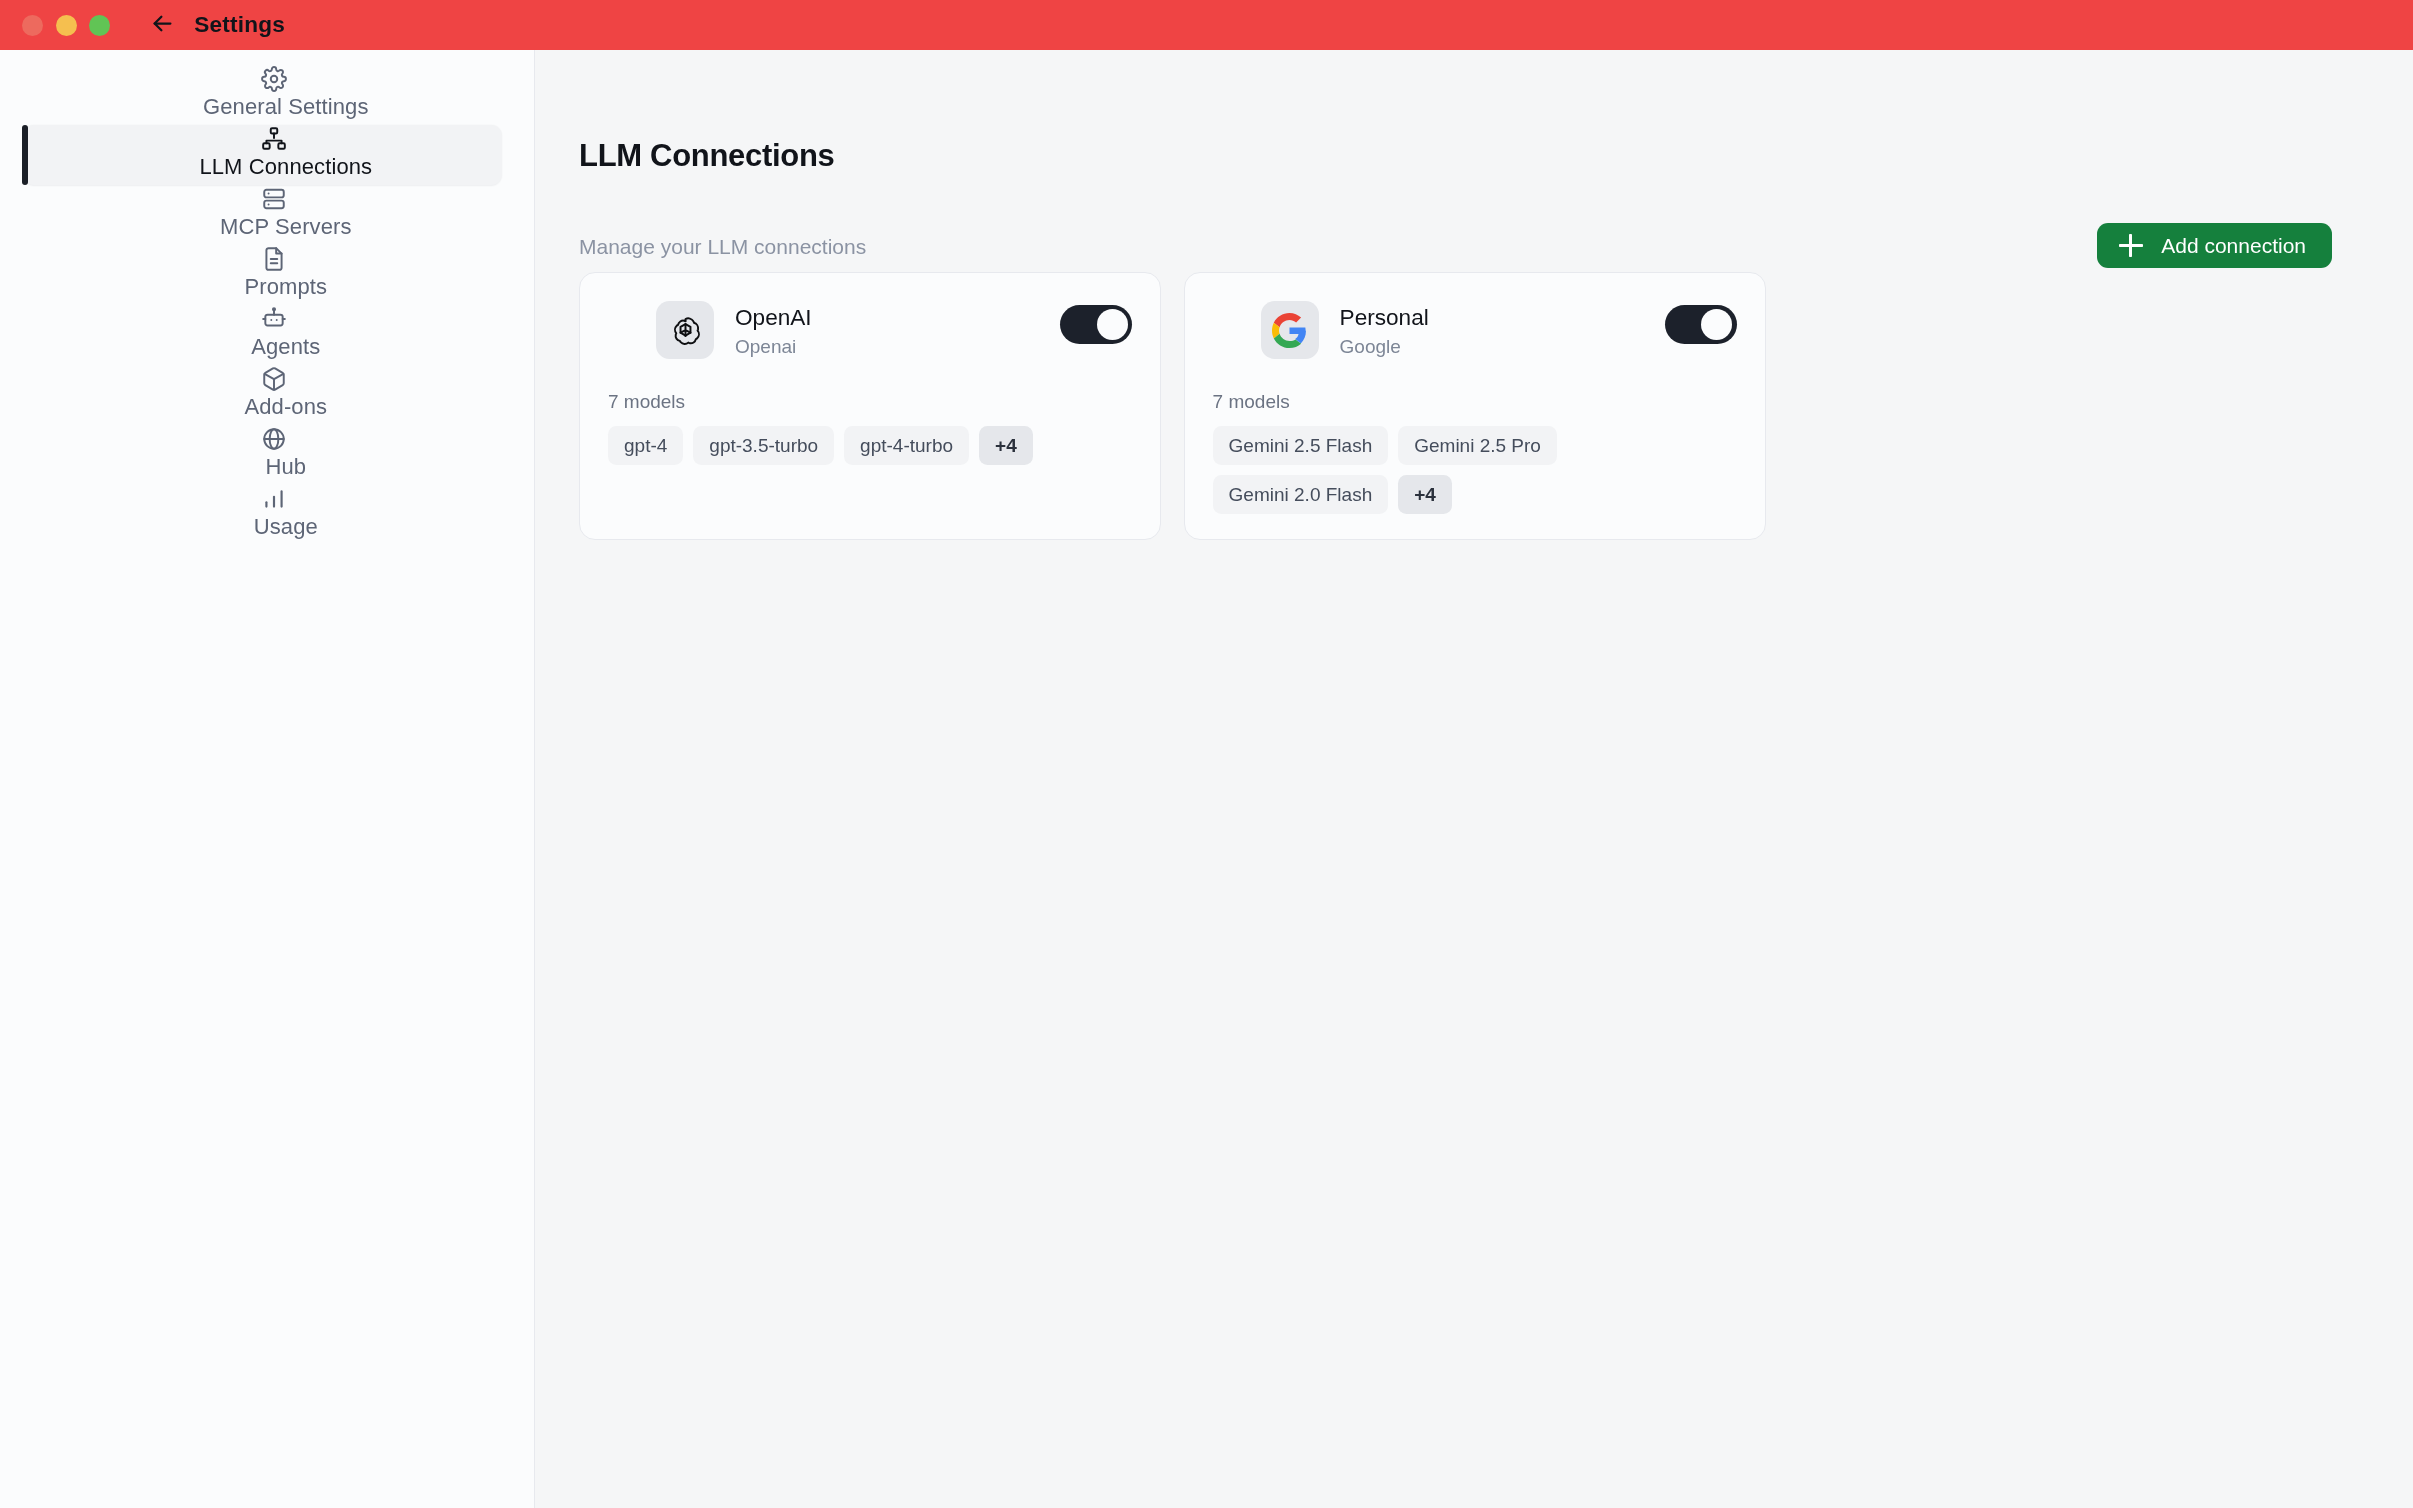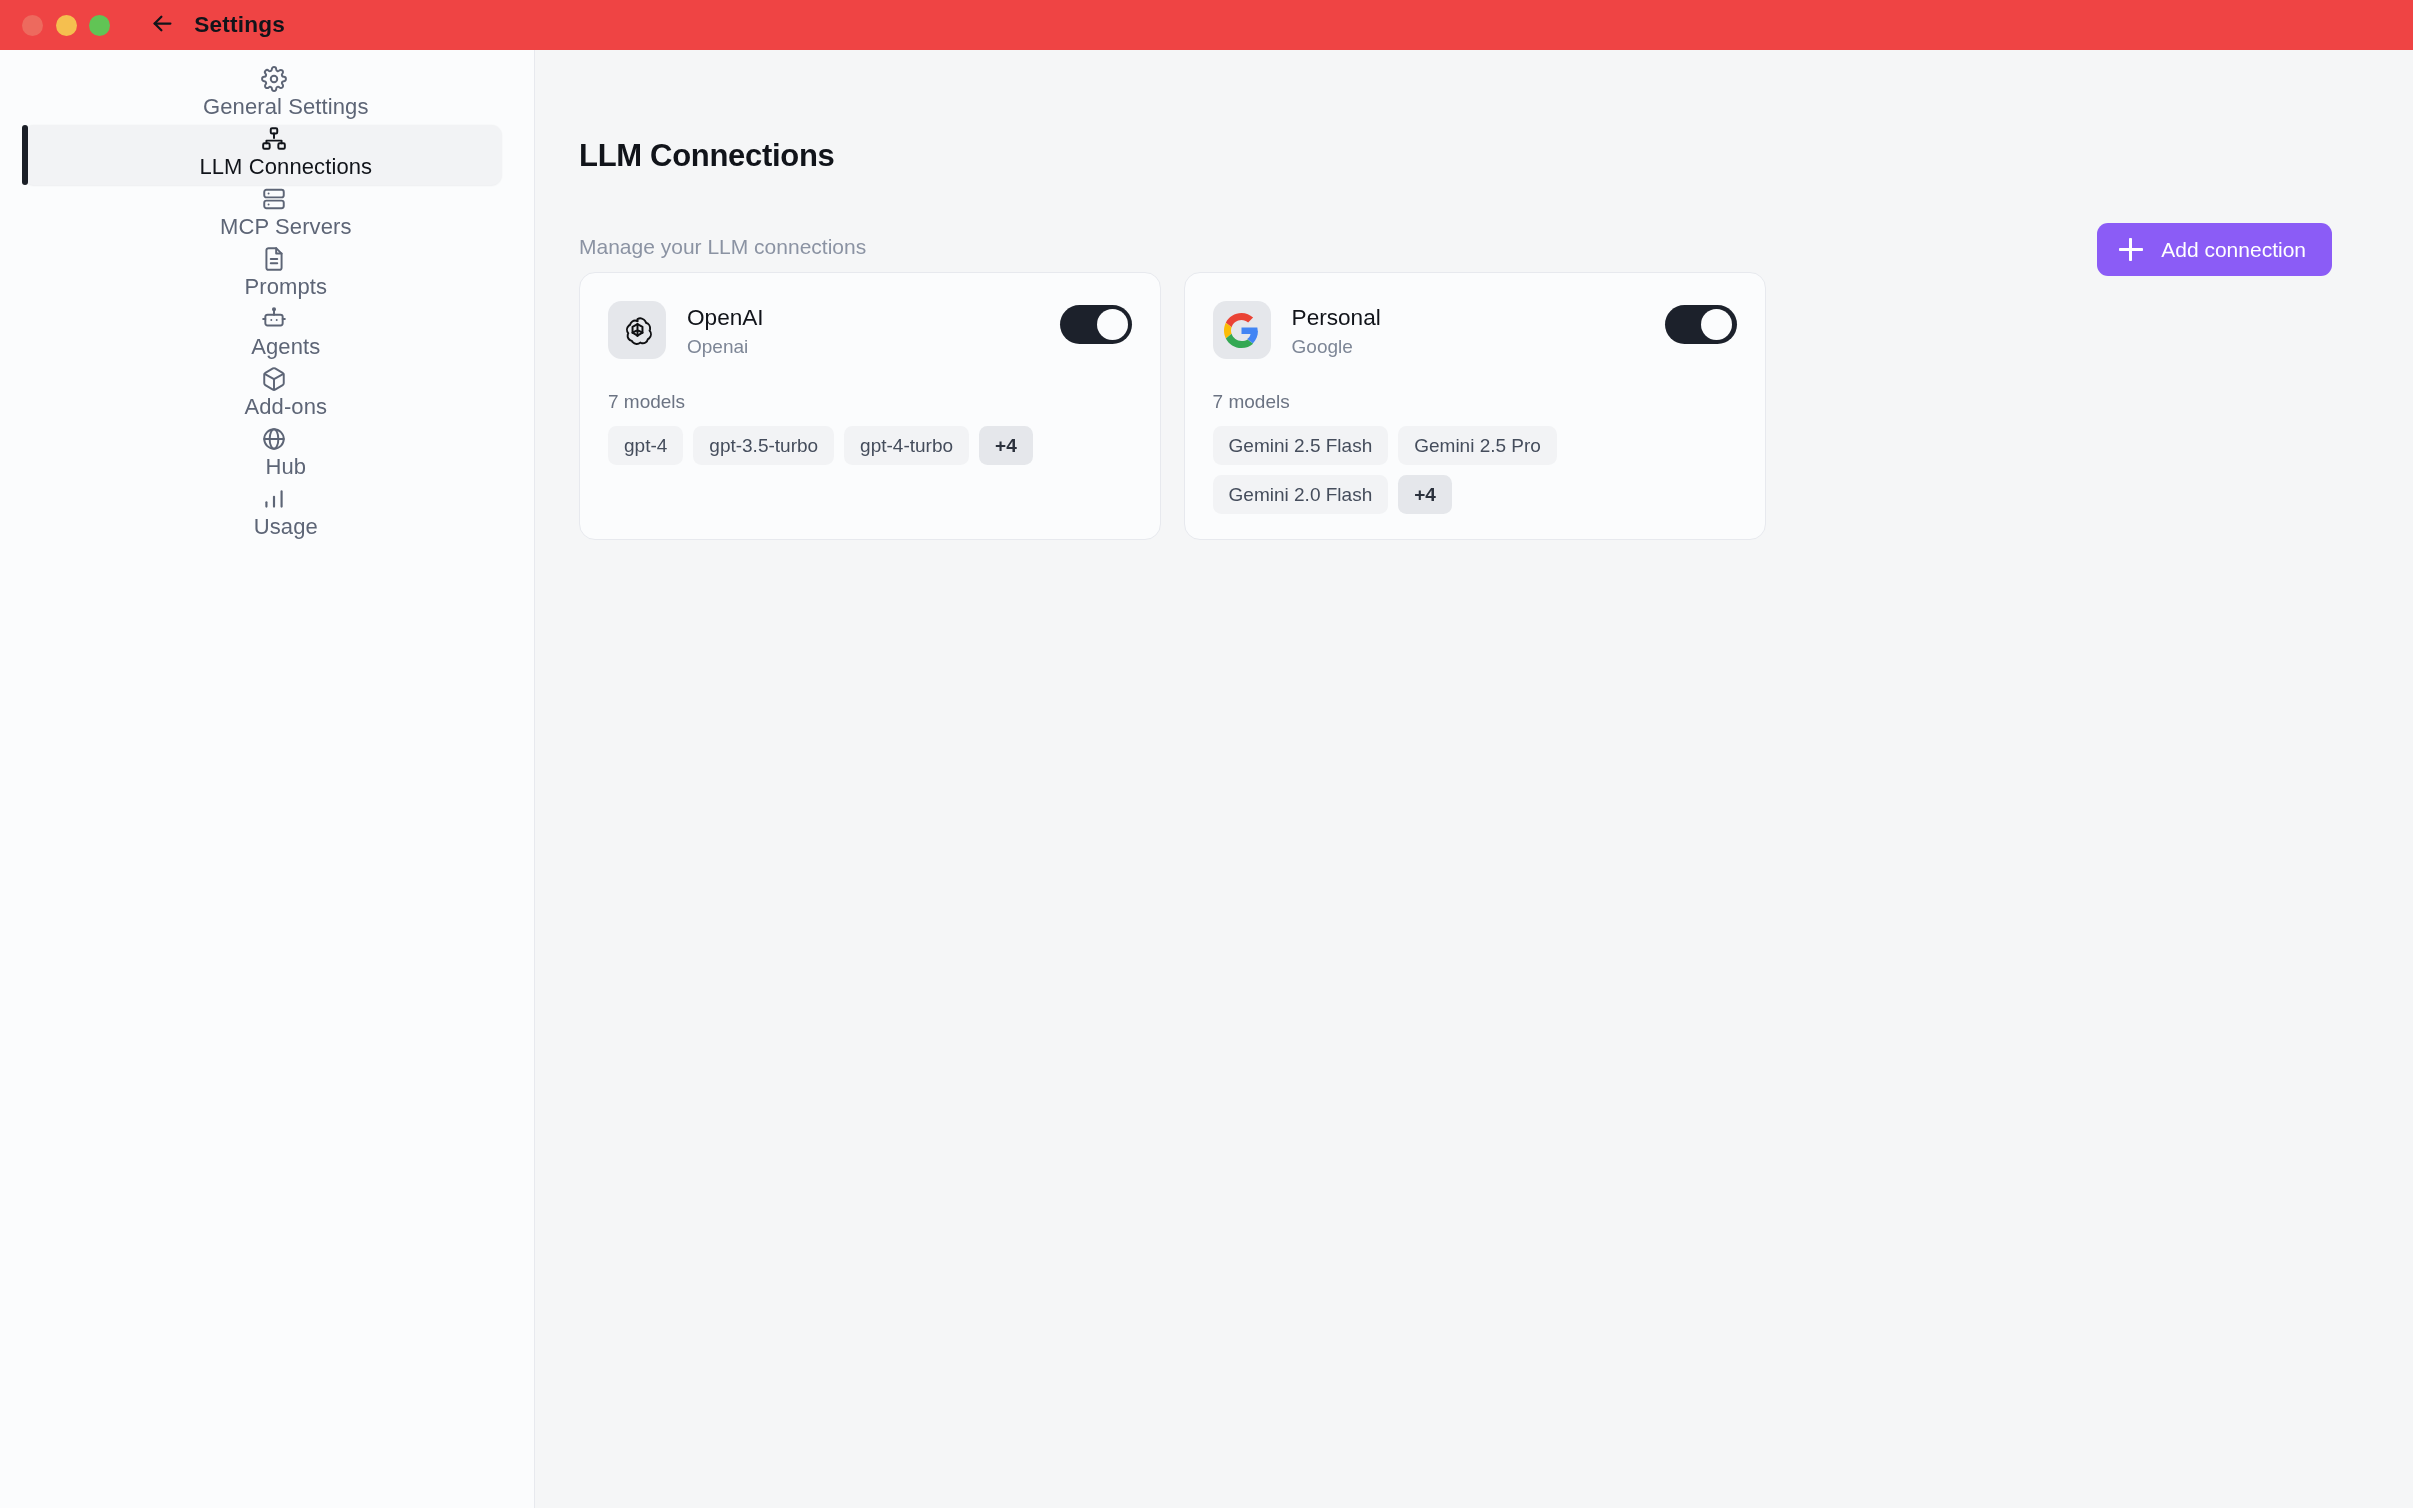--- a/index.html
+++ b/index.html
@@ -97,22 +97,22 @@
     position: absolute; left: 44px; top: 88px;
     font-size: 31px; font-weight: 700; color: #11141a;
     letter-spacing: -0.3px;
   }
   .subtitle {
     position: absolute; left: 44px; top: 185px;
     font-size: 21px; color: #8b93a3;
   }
   .add-btn {
     position: absolute; right: 81px; top: 173px;
-    height: 53px;
-    background: #8b5cf6;
+    height: 45px;
+    background: #15803d;
     border-radius: 11px;
     display: flex; align-items: center;
     padding: 0 26px 0 22px;
     cursor: pointer;
     border: none;
   }
   .add-btn .plus {
     width: 23.5px; height: 23.5px; position: relative; flex: 0 0 23.5px;
   }
   .add-btn .plus::before, .add-btn .plus::after {
@@ -130,21 +130,21 @@
     display: flex; gap: 22.6px;
   }
   .card {
     width: 582px; min-height: 268px;
     background: #fbfcfd;
     border: 1.7px solid #e7e9ee;
     border-radius: 16px;
     padding: 28px 28px 23.5px 28px;
     position: relative;
   }
-  .card-head { display: flex; align-items: flex-start; }
+  .card-head { display: flex; align-items: flex-start; margin-left: 48px; }
   .logo-box {
     width: 58px; height: 58px;
     background: #e5e7eb;
     border-radius: 13.4px;
     display: flex; align-items: center; justify-content: center;
     flex: 0 0 58px;
   }
   .logo-box svg { width: 35px; height: 35px; display: block; }
   .card-titles { margin-left: 21px; padding-top: 1.7px; }
   .card-name { font-size: 22.6px; color: #11141a; line-height: 1.3; }

